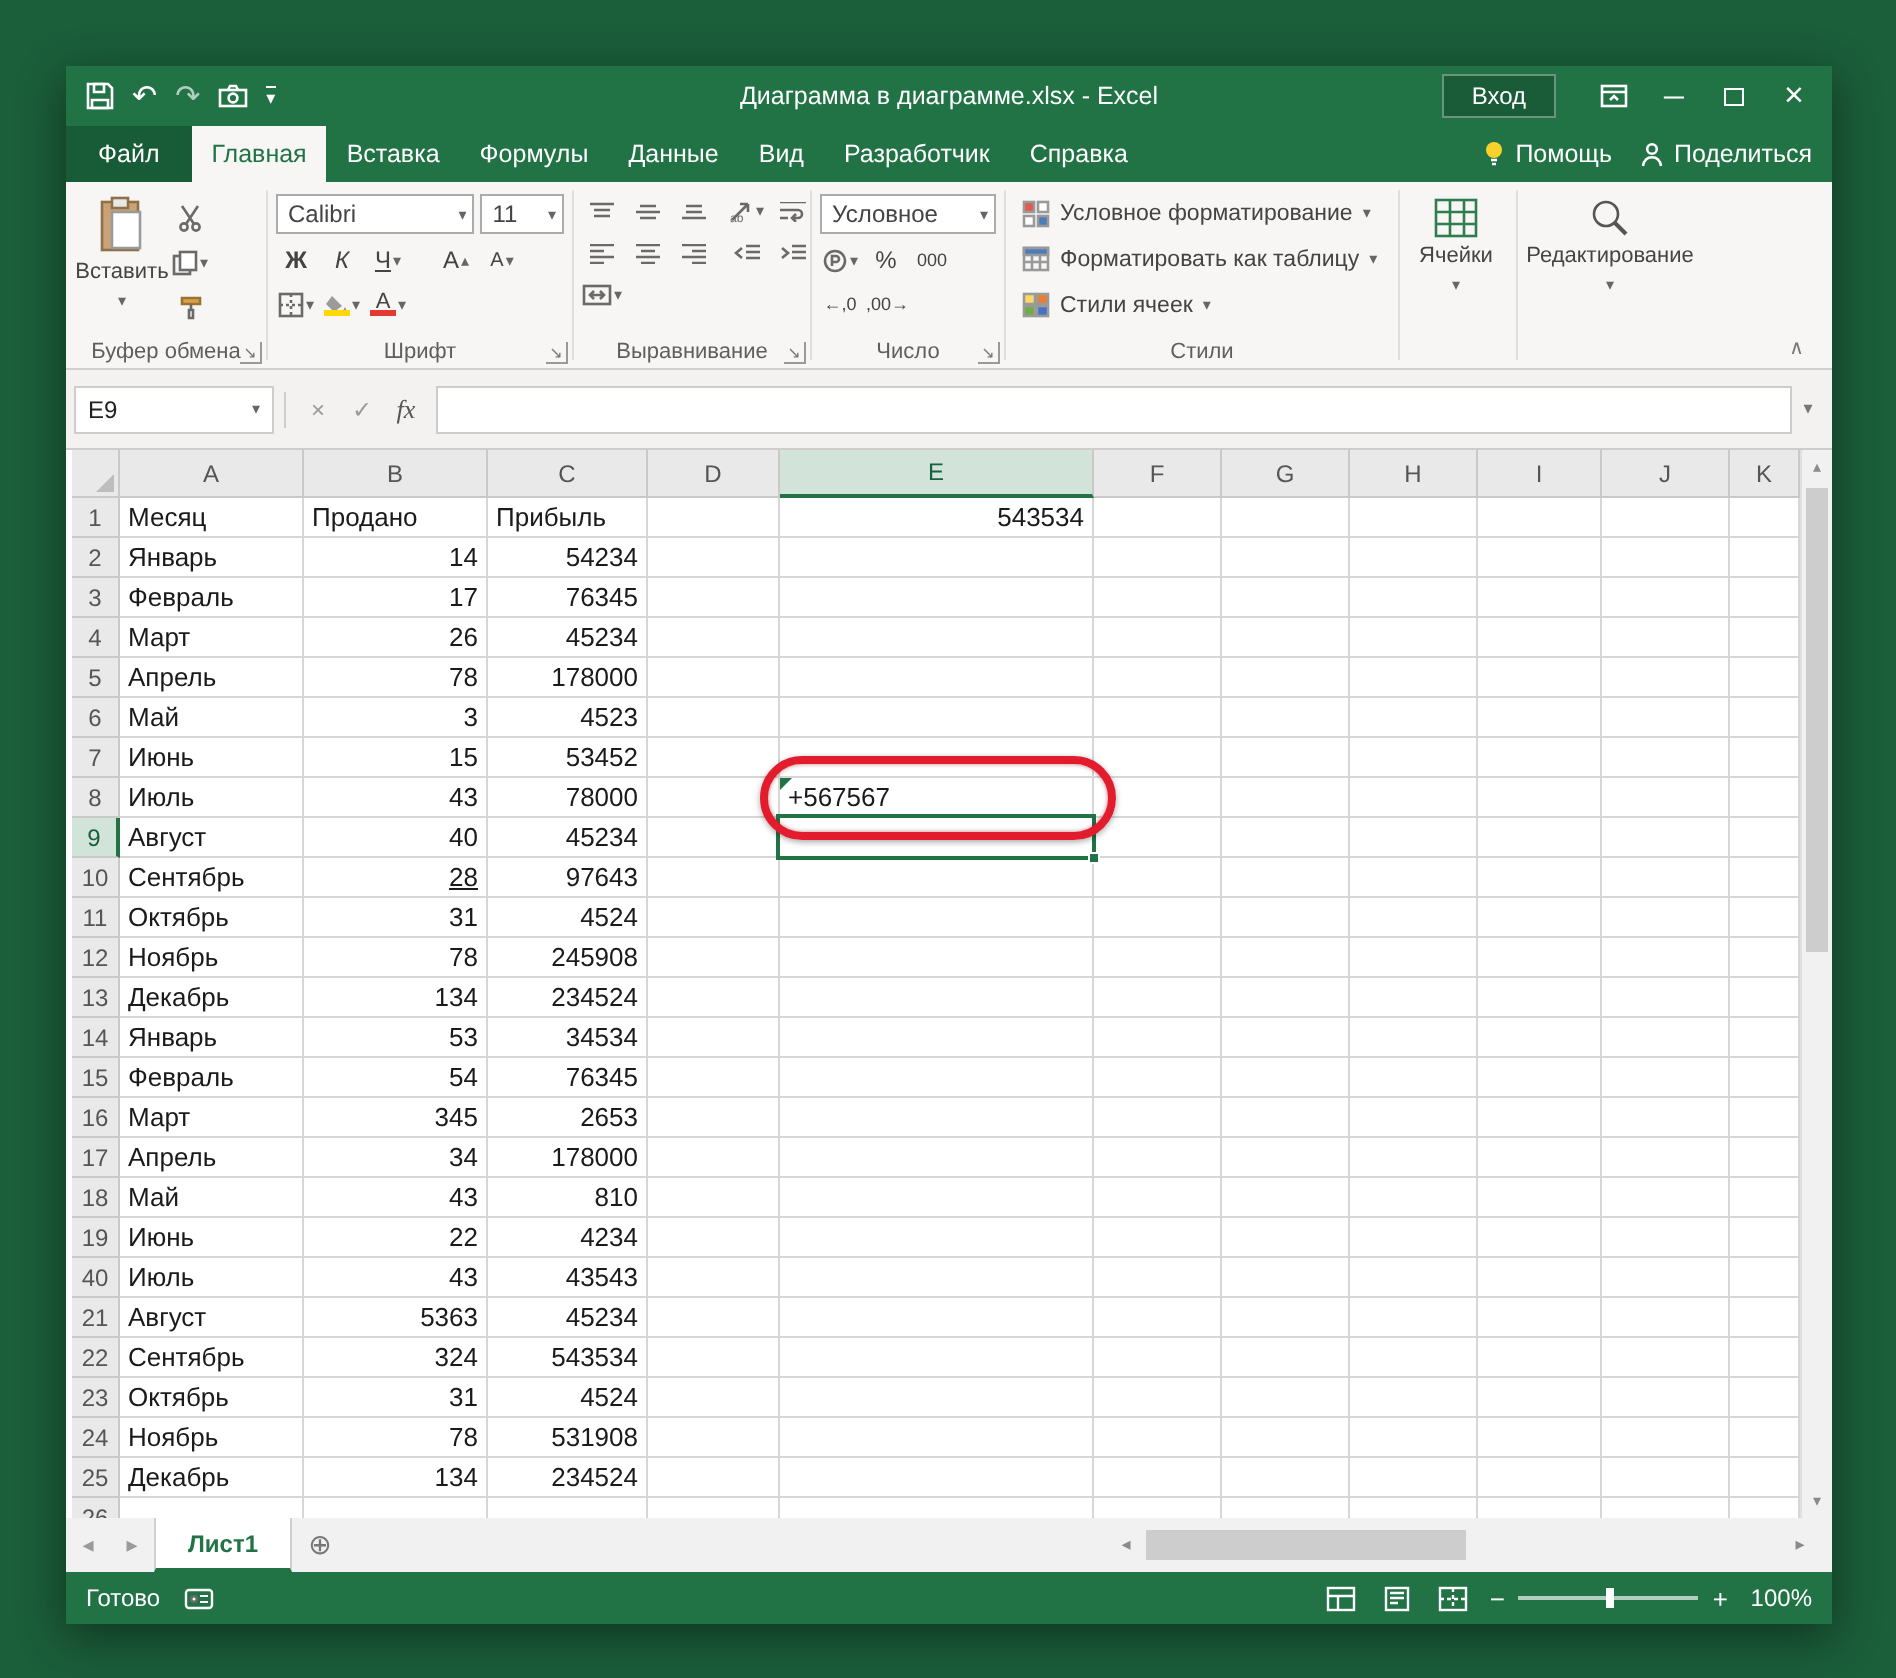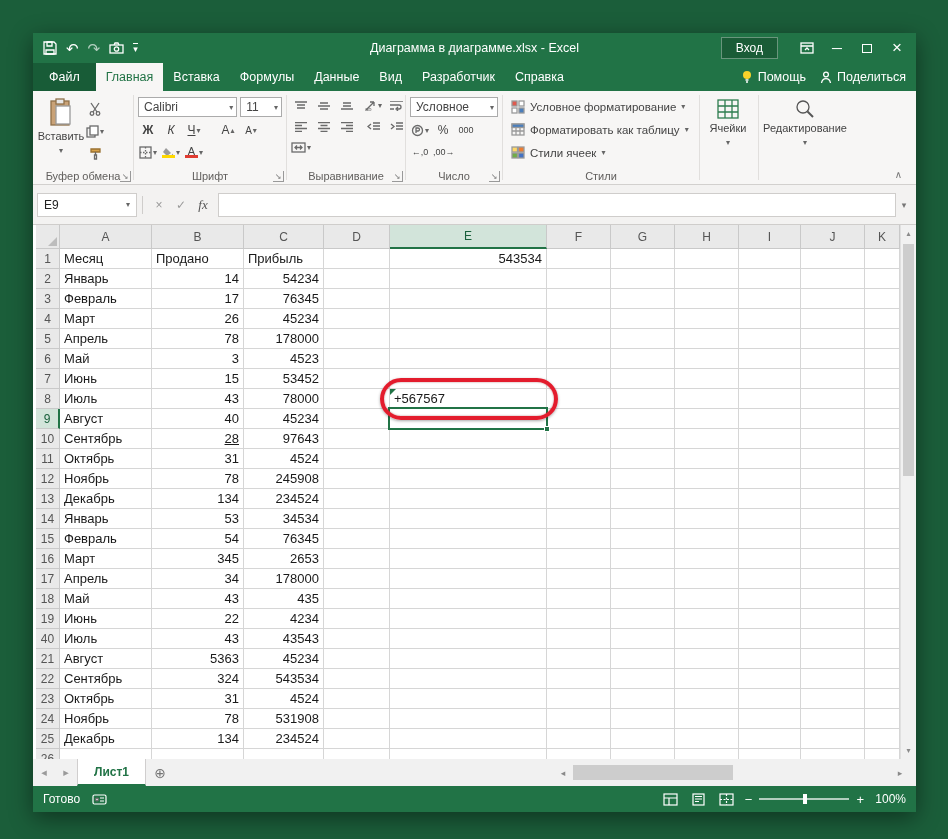--- a/index.html
+++ b/index.html
@@ -719,21 +719,21 @@
         <div class="g-cell" style="width: 64px;"></div>
         <div class="g-cell" style="width: 64px;"></div>
         <div class="g-cell" style="width: 62px;"></div>
         <div class="g-cell" style="width: 64px;"></div>
         <div class="g-cell" style="width: 35px;"></div>
       </div>
       <div class="grow">
         <div class="g-rowhdr" style="width: 24px;">18</div>
         <div class="g-cell" style="width: 92px;">Май</div>
         <div class="g-cell num" style="width: 92px;">43</div>
-        <div class="g-cell num" style="width: 80px;">435</div>
+        <div class="g-cell num" style="width: 80px;">810</div>
         <div class="g-cell" style="width: 66px;"></div>
         <div class="g-cell" style="width: 157px;"></div>
         <div class="g-cell" style="width: 64px;"></div>
         <div class="g-cell" style="width: 64px;"></div>
         <div class="g-cell" style="width: 64px;"></div>
         <div class="g-cell" style="width: 62px;"></div>
         <div class="g-cell" style="width: 64px;"></div>
         <div class="g-cell" style="width: 35px;"></div>
       </div>
       <div class="grow">

